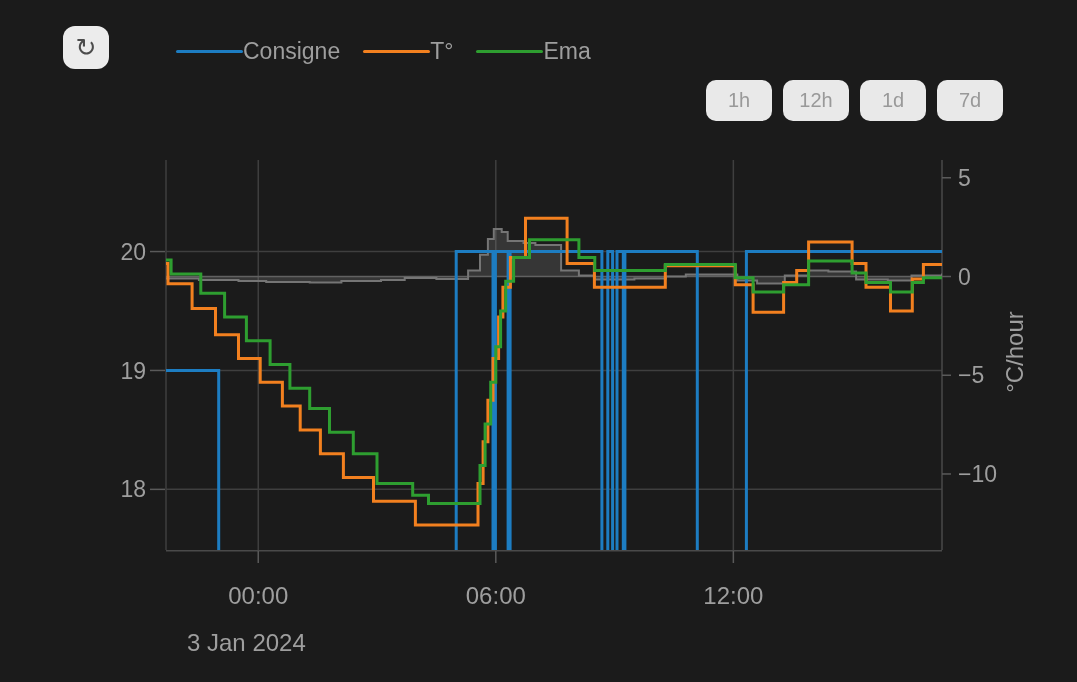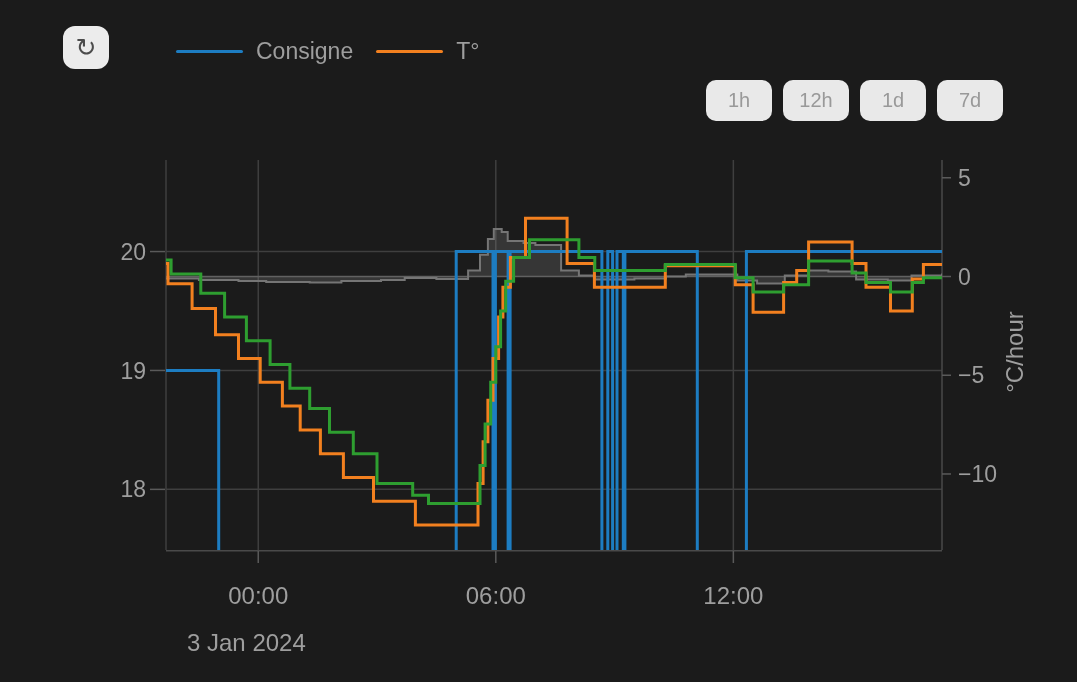--- a/index.html
+++ b/index.html
@@ -3,21 +3,21 @@
 <meta charset="utf-8">
 <style>
   html,body{margin:0;padding:0;background:#1b1b1b;}
   .page{position:relative;width:1077px;height:682px;background:#1b1b1b;overflow:hidden;
         font-family:"Liberation Sans",sans-serif;}
   .refresh-btn{position:absolute;left:63px;top:26px;width:46px;height:43px;border:none;
         background:#ececec;border-radius:12px;cursor:pointer;display:flex;align-items:center;
         justify-content:center;padding:0;}
   .refresh-btn span{font-size:25px;color:#4c4c4c;line-height:1;}
   .legend{position:absolute;left:176px;top:38px;display:flex;align-items:center;gap:23px;}
-  .legend-item{display:flex;align-items:center;gap:13px;cursor:pointer;}
+  .legend-item{display:flex;align-items:center;cursor:pointer;}
   .legend-label{font-size:23px;color:#9e9e9e;}
   .swatch-line{width:67px;height:3.5px;border-radius:2px;}
   .swatch-area{width:68px;height:12px;}
   .range-buttons{position:absolute;left:706px;top:80px;display:flex;gap:11px;}
   .range-btn{height:41px;min-width:66px;padding:0 14px;border:none;border-radius:10px;
         background:#e9e9e9;color:#999;font-size:20px;font-family:"Liberation Sans",sans-serif;
         cursor:pointer;display:flex;align-items:center;justify-content:center;}
   svg text{font-family:"Liberation Sans",sans-serif;fill:#9e9e9e;}
 </style>
 </head>
@@ -30,20 +30,24 @@
   </button>
 
   <div class="legend">
     <div class="legend-item">
       <span class="swatch-line" style="background: rgb(29, 125, 194);"></span>
       <span class="legend-label">Consigne</span>
     </div>
     <div class="legend-item">
       <span class="swatch-line" style="background: rgb(242, 128, 31);"></span>
       <span class="legend-label">T°</span>
+    </div>
+    <div class="legend-item">
+      <span class="swatch-line" style="background: rgb(46, 158, 48);"></span>
+      <span class="legend-label">Ema</span>
     </div>
   </div>
 
   <div class="range-buttons">
     <button class="range-btn">1h</button>
     <button class="range-btn">12h</button>
     <button class="range-btn">1d</button>
     <button class="range-btn">7d</button>
   </div>
 

